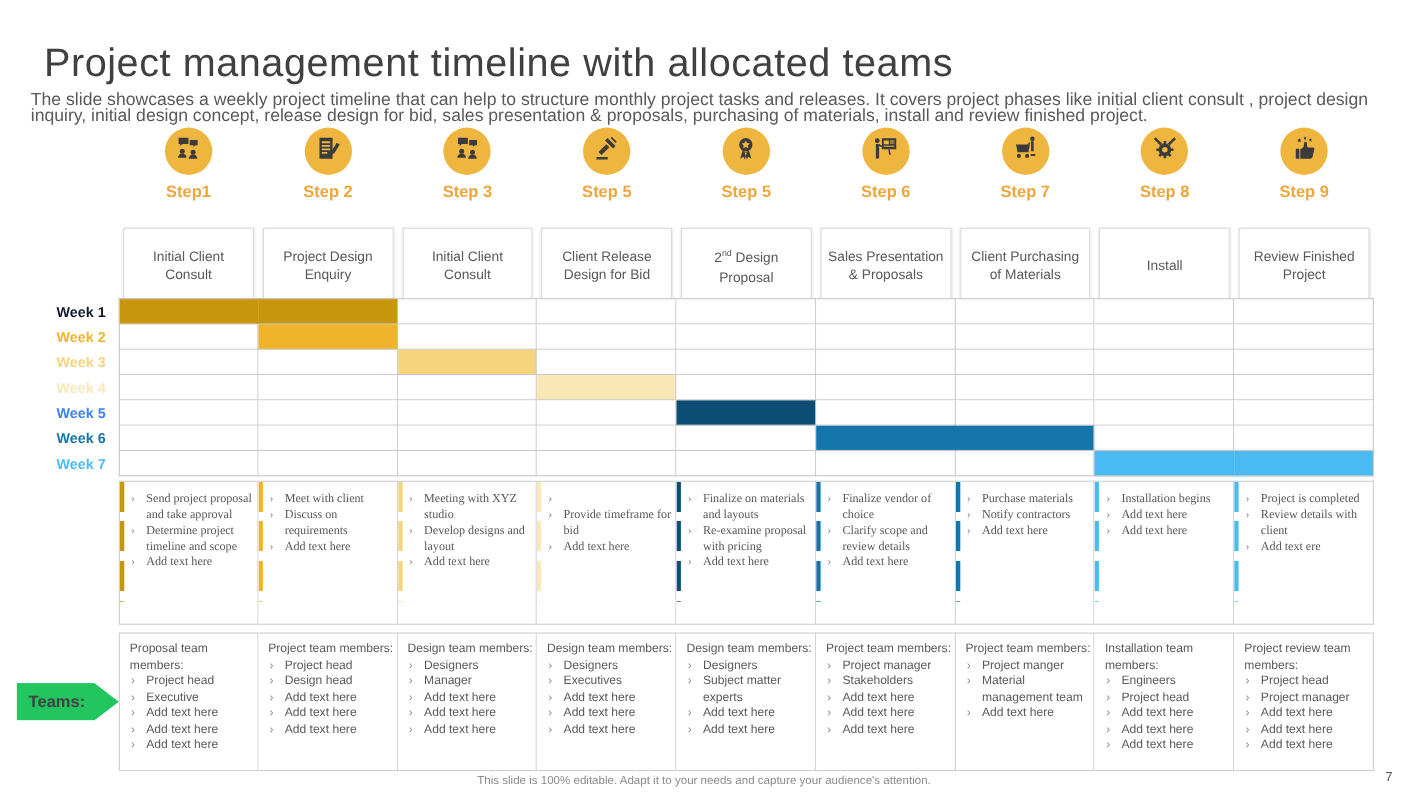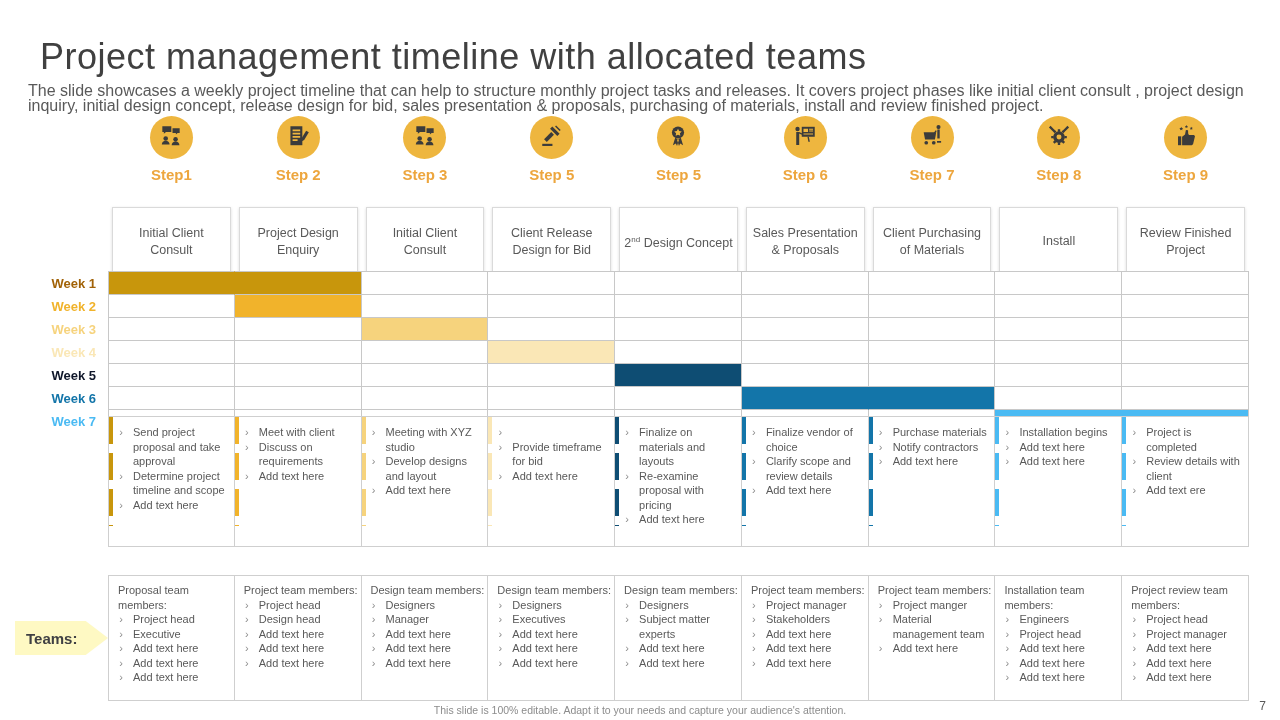--- a/index.html
+++ b/index.html
@@ -26,38 +26,38 @@
   .desc-box sup{font-size:8px;}
 
   
   .gantt-band{top:271px;}
   .wk-label{display:flex;align-items:center;justify-content:flex-end;padding-right:12px;
             font-size:13px;font-weight:bold;}
   .g-cell{height:22px;border-right:1px solid #C8C8C8;border-bottom:1px solid #C8C8C8;background:#fff;}
   .g-cell.first{border-left:1px solid #C8C8C8;}
 
   
-  .tasks-band{top:416px;height:131px;}
+  .tasks-band{top:437px;height:131px;font-family:Liberation Serif, serif;}
   .teams-band{top:575px;height:126px;}
   .cell{position:relative;background:#fff;border-top:1px solid #CFCFCF;border-bottom:1px solid #CFCFCF;
         border-right:1px solid #CFCFCF;overflow:hidden;}
   .cell.first{border-left:1px solid #CFCFCF;}
   .task-cell{padding:8px 2px 0 0;}
   .task-cell::before{content:"";position:absolute;left:0;top:0;bottom:20px;width:4px;
         background:repeating-linear-gradient(180deg,var(--ac) 0 27px,transparent 27px 36px);}
   .item{display:flex;font-size:11px;line-height:14.5px;color:#595959;}
   .item .bullet{flex:none;width:24px;text-align:center;color:#8c8c8c;}
   .item .bullet::before{content:"\203A";}
   .item .txt{padding-right:2px;}
   .team-cell{padding:7px 2px 0 0;}
   .team-header{font-size:11px;line-height:14.5px;color:#595959;padding-left:9px;}
 
   
   .teams-gutter{position:relative;}
-  .teams-arrow{position:absolute;left:-13px;top:46px;width:93px;height:34px;background:#fef9c3;
+  .teams-arrow{position:absolute;left:-13px;top:46px;width:93px;height:34px;background:#22c55e;
       clip-path:polygon(0 0,76% 0,100% 50%,76% 100%,0 100%);
       display:flex;align-items:center;padding-left:11px;box-sizing:border-box;
       font-size:15px;font-weight:bold;color:#3F4043;
       filter:drop-shadow(1px 2px 2px rgba(0,0,0,.25));}
 
   .footer{position:absolute;left:0;right:0;top:704px;text-align:center;font-size:10.5px;color:#8C8C8C;}
   .page-num{position:absolute;right:14px;top:699px;font-size:12px;color:#595959;}
 </style>
 </head>
 <body>
@@ -186,38 +186,38 @@
       <div class="desc-box">
         <span>Project Design Enquiry</span>
       </div>
       <div class="desc-box">
         <span>Initial Client Consult</span>
       </div>
       <div class="desc-box">
         <span>Client Release Design for Bid</span>
       </div>
       <div class="desc-box">
-        <span><span>2</span><sup>nd</sup><span> Design Concept</span></span>
+        <span><span>2</span><sup>nd</sup><span> Design Proposal</span></span>
       </div>
       <div class="desc-box">
         <span>Sales Presentation &amp; Proposals</span>
       </div>
       <div class="desc-box">
         <span>Client Purchasing of Materials</span>
       </div>
       <div class="desc-box">
         <span>Install</span>
       </div>
       <div class="desc-box">
         <span>Review Finished Project</span>
       </div>
     </div>
 
   <div class="band gantt-band" id="gantt-band">
-      <div class="wk-label row0" style="color: #a16207;">Week 1</div>
+      <div class="wk-label row0" style="color: #0f172a;">Week 1</div>
       <div class="g-cell first" style="border-top: 1px solid rgb(200, 200, 200); background: rgb(200, 150, 12); border-right-color: rgb(200, 150, 12);"></div>
       <div class="g-cell" style="border-top: 1px solid rgb(200, 200, 200); background: rgb(200, 150, 12);"></div>
       <div class="g-cell" style="border-top: 1px solid rgb(200, 200, 200);"></div>
       <div class="g-cell" style="border-top: 1px solid rgb(200, 200, 200);"></div>
       <div class="g-cell" style="border-top: 1px solid rgb(200, 200, 200);"></div>
       <div class="g-cell" style="border-top: 1px solid rgb(200, 200, 200);"></div>
       <div class="g-cell" style="border-top: 1px solid rgb(200, 200, 200);"></div>
       <div class="g-cell" style="border-top: 1px solid rgb(200, 200, 200);"></div>
       <div class="g-cell" style="border-top: 1px solid rgb(200, 200, 200);"></div>
       <div class="wk-label" style="color: rgb(241, 179, 43);">Week 2</div>
@@ -243,21 +243,21 @@
       <div class="wk-label" style="color: rgb(250, 231, 182);">Week 4</div>
       <div class="g-cell first"></div>
       <div class="g-cell"></div>
       <div class="g-cell"></div>
       <div class="g-cell" style="background: rgb(250, 231, 182);"></div>
       <div class="g-cell"></div>
       <div class="g-cell"></div>
       <div class="g-cell"></div>
       <div class="g-cell"></div>
       <div class="g-cell"></div>
-      <div class="wk-label" style="color: #0f172a;">Week 5</div>
+      <div class="wk-label" style="color: #3b82f6;">Week 5</div>
       <div class="g-cell first"></div>
       <div class="g-cell"></div>
       <div class="g-cell"></div>
       <div class="g-cell"></div>
       <div class="g-cell" style="background: rgb(14, 77, 115);"></div>
       <div class="g-cell"></div>
       <div class="g-cell"></div>
       <div class="g-cell"></div>
       <div class="g-cell"></div>
       <div class="wk-label" style="color: rgb(19, 117, 169);">Week 6</div>

